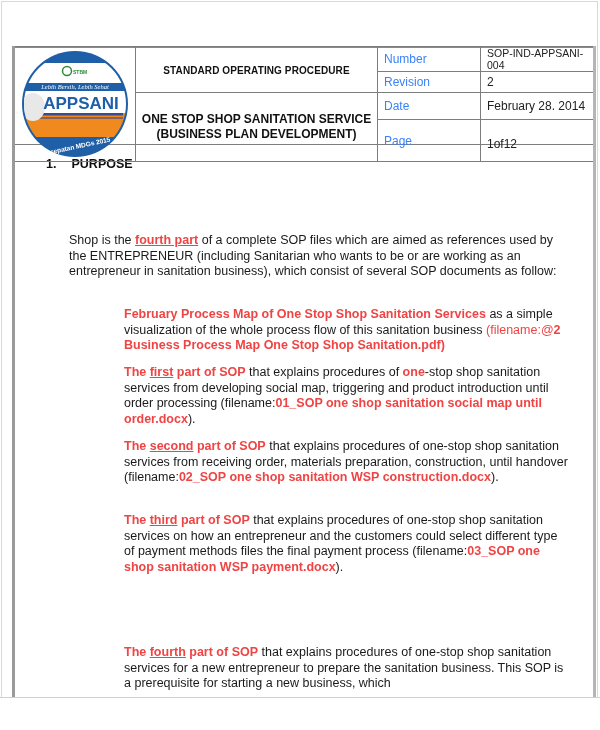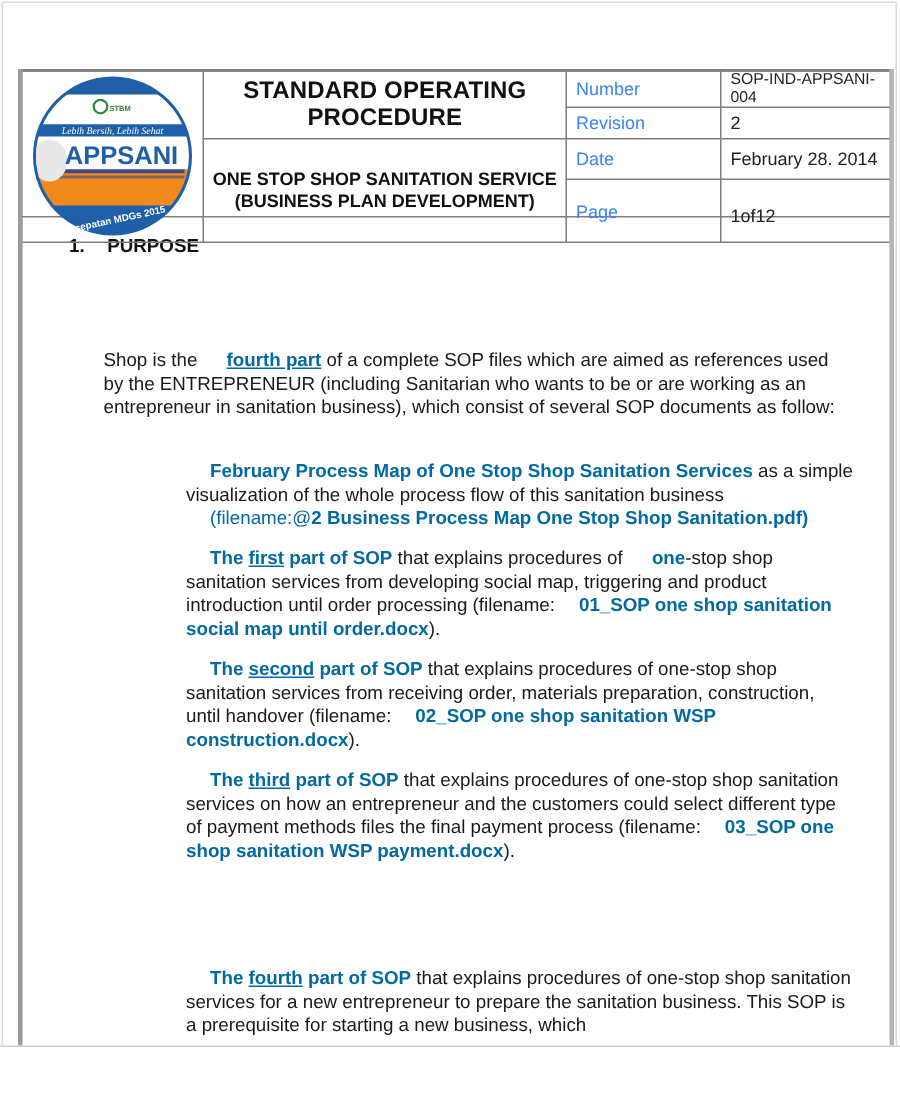--- a/index.html
+++ b/index.html
@@ -23,21 +23,21 @@
 
     table.header-table {
       position: absolute; left: 12px; top: 46px; width: 584px;
       border-collapse: collapse; z-index: 2;
     }
     table.header-table td {
       border: 1px solid #7d7d7d; font-size: 12px; vertical-align: middle;
     }
     td.logo-cell { width: 122px; height: 110px; text-align: right; padding: 2px; border-left: 3px solid #9a9a9a !important; margin-top: 15px; }
     td.title-cell { width: 242px; text-align: center; font-weight: bold; }
-    td.title-cell .t1 { font-size: 16px; letter-spacing: 0.1px; }
+    td.title-cell .t1 { font-size: 10px; letter-spacing: 0.1px; }
     td.title-cell .t2 { font-size: 12px; line-height: 15px; }
     td.label-cell { width: 103px; padding-left: 6px; font-size: 12.5px; color: #3b82f6; }
     td.value-cell { padding-left: 6px; font-size: 12.5px; color: #222; border-right: 3px solid #b5b5b5 !important; }
     td.value-cell.small { font-size: 10.5px; }
     td.page-label { vertical-align: middle; }
     td.page-value { vertical-align: top; padding-top: 6px; }
 
     .logo { width: 112px; height: 110px; display: block; margin: 0 auto; }
 
     .content {
@@ -48,21 +48,21 @@
       position: absolute; left: 34px; top: 12px; font-size: 12.5px; font-weight: bold;
     }
     .section-head .num { display: inline-block; width: 22px; }
     .para {
       position: absolute; left: 57px; width: 497px; font-size: 12.5px; line-height: 15.5px; color: #1a1a1a;
     }
     .para.justify { text-align: justify; }
     .sub {
       position: absolute; left: 112px; width: 445px; font-size: 12.5px; line-height: 15.5px; color: #1a1a1a;
     }
-    b { font-weight: bold; color: #0369a1; margin-left: 16px; }
+    b { font-weight: bold; color: #ef4444; }
     u { text-decoration: underline; }
   </style>
 </head>
 <body>
 
 <div class="page-frame"></div>
 <div class="doc-box"></div>
 
 <table class="header-table">
   <tbody>

